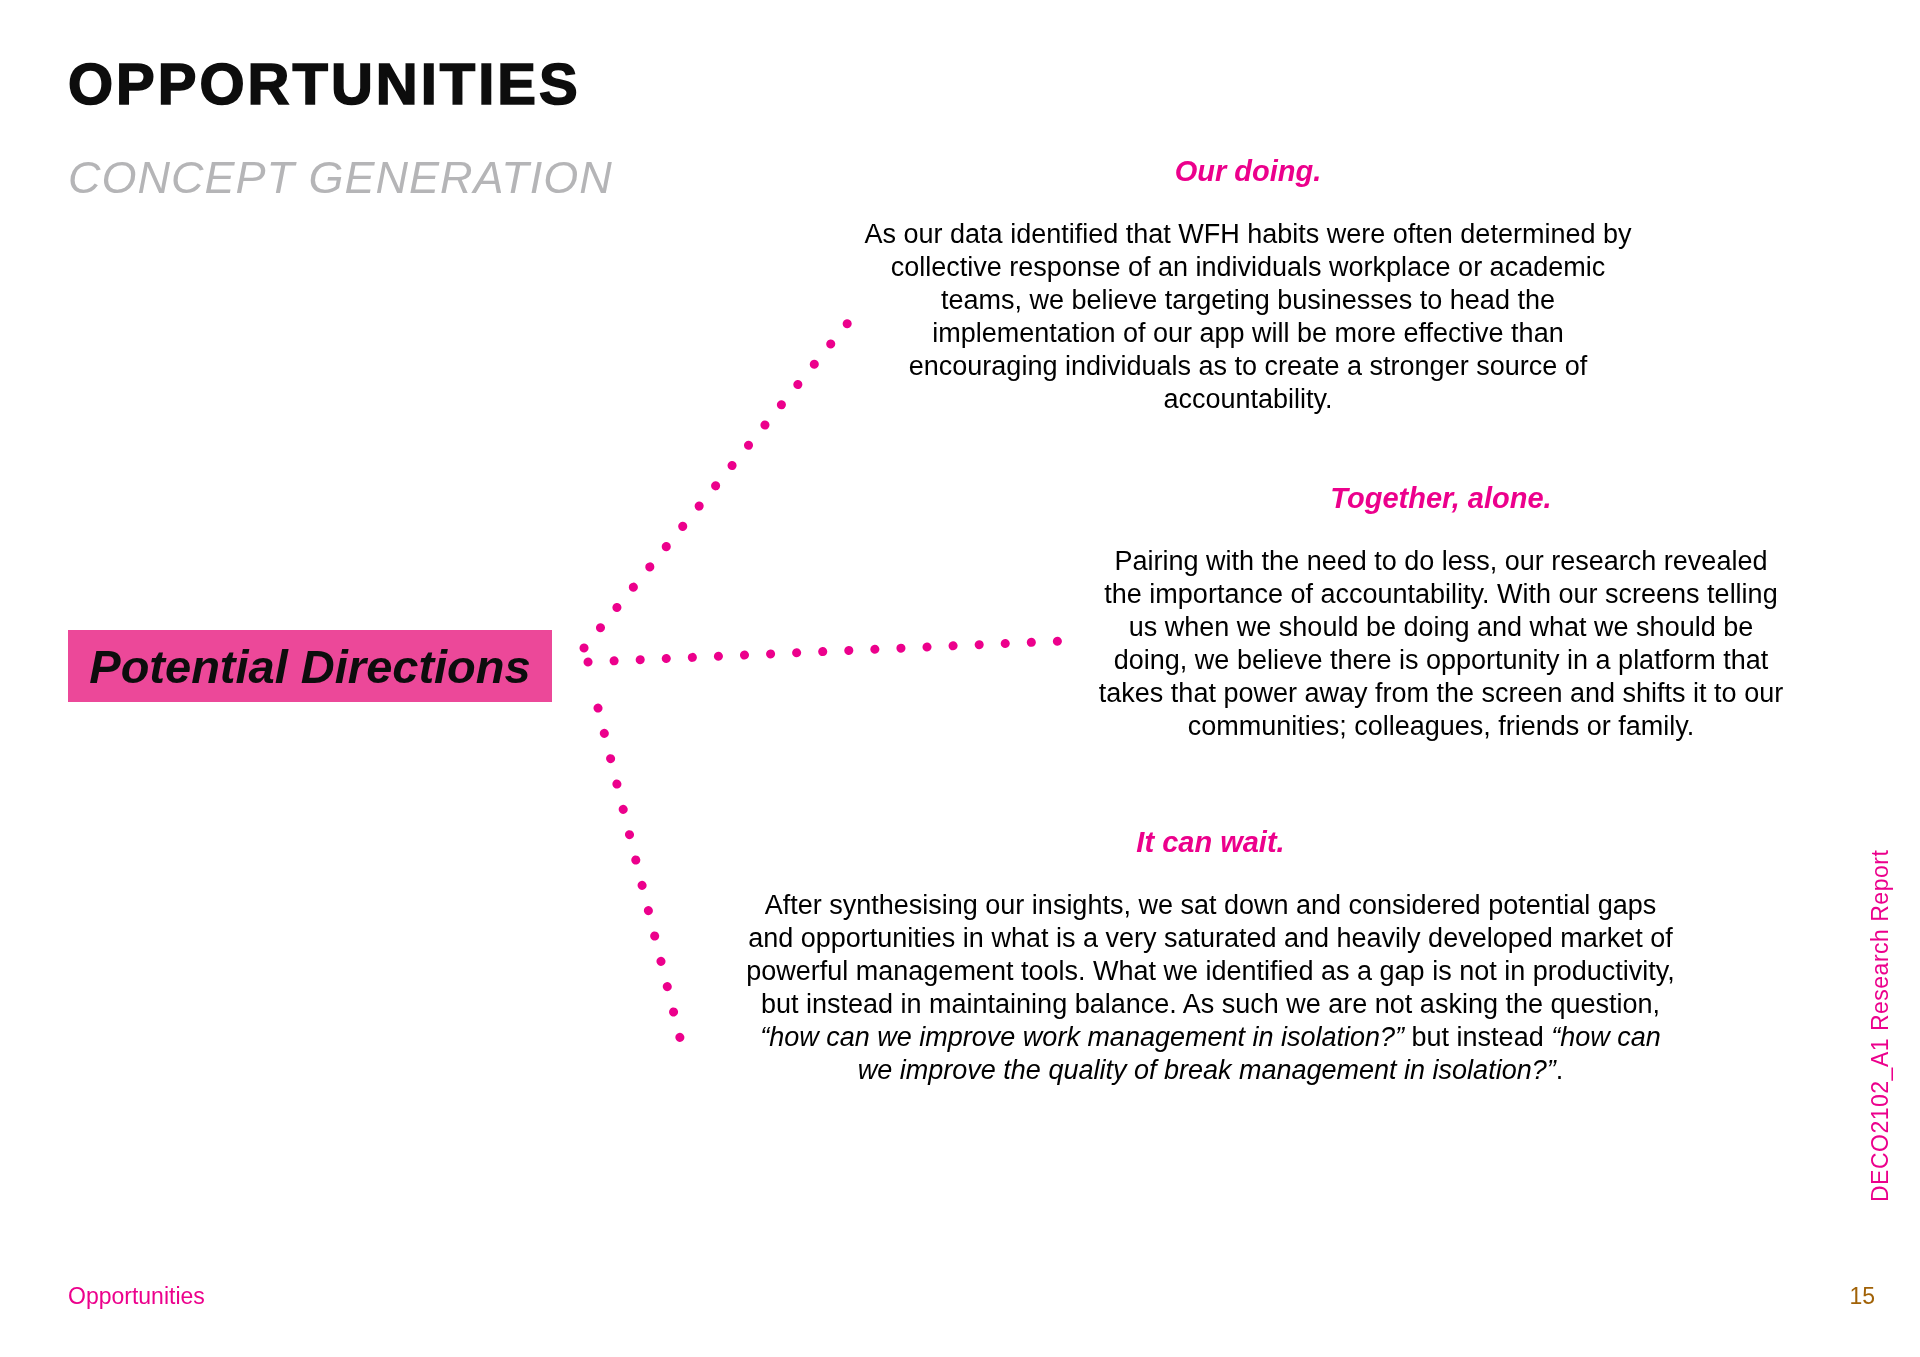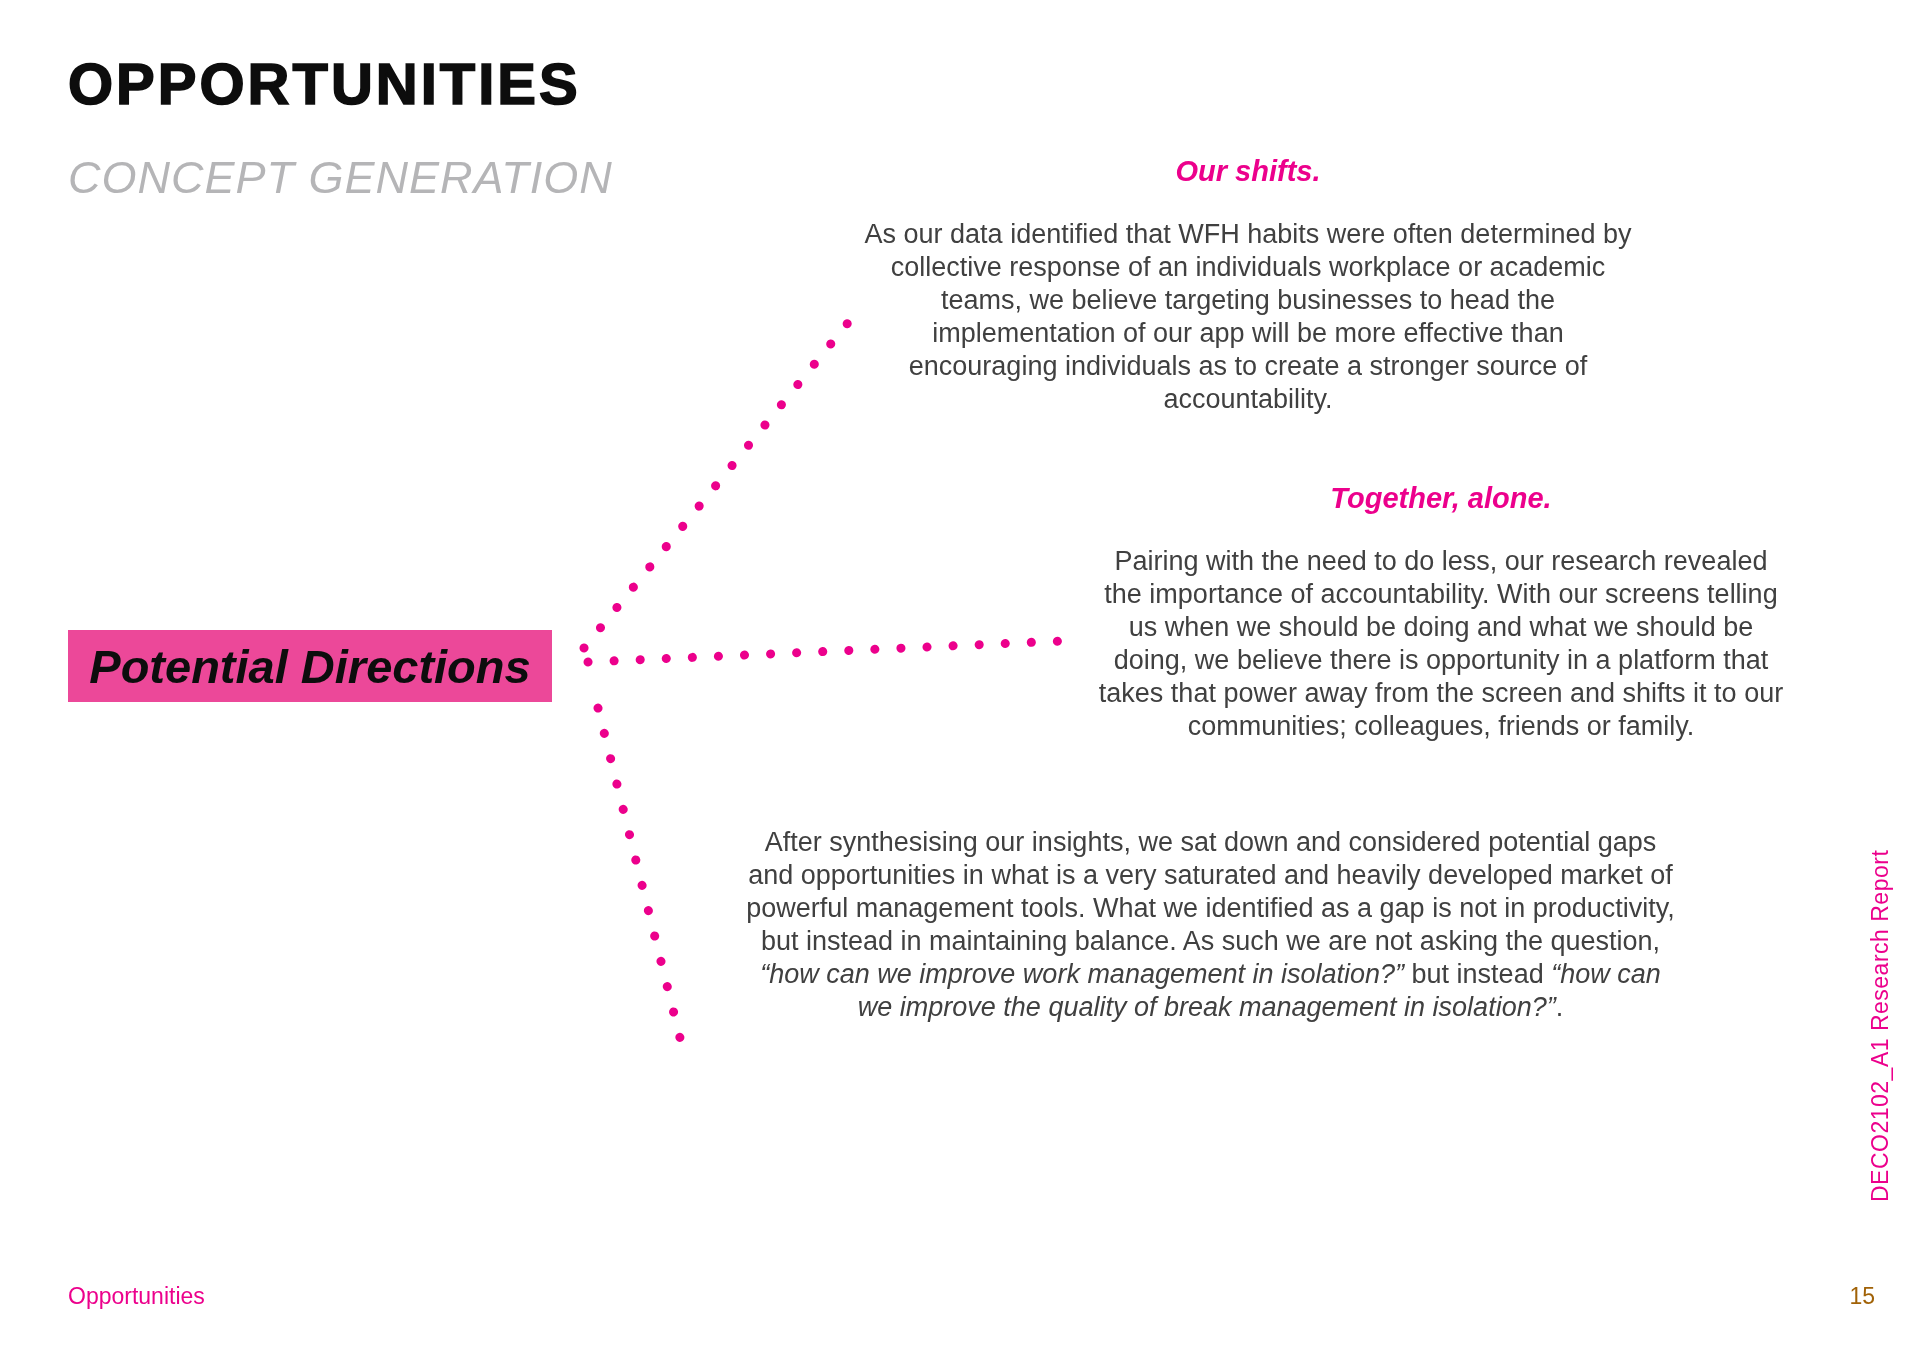--- a/index.html
+++ b/index.html
@@ -41,21 +41,21 @@
   
   .connectors { position: absolute; left: 0; top: 0; pointer-events: none; }
 
   
   .section { position: absolute; text-align: center; }
   .section-heading {
     color: #ec008c; font-weight: 700; font-style: italic;
     font-size: 29px; margin: 0 0 30px 0;
   }
   .section-body {
-    font-size: 27px; line-height: 33px; color: #404040; margin: 0;
+    font-size: 27px; line-height: 33px; color: #000000; margin: 0;
   }
   .section-body .quote { font-style: italic; text-align: right; }
   .section-body.second { margin-top: 44px; }
 
   .sec-market   { left: 857px;  top: 155px; width: 782px; }
   .sec-together { left: 1093px; top: 482px; width: 696px; }
   .sec-wait     { left: 745px;  top: 826px; width: 931px; }
 
   
   .side-label {
@@ -87,30 +87,31 @@
     <line x1="584" y1="648" x2="851" y2="319" stroke="#ec008c" stroke-width="9" stroke-linecap="round" stroke-dasharray="0.1 26"></line>
     <line x1="588" y1="662" x2="1062" y2="641" stroke="#ec008c" stroke-width="9" stroke-linecap="round" stroke-dasharray="0.1 26"></line>
     <line x1="598" y1="708" x2="686" y2="1062" stroke="#ec008c" stroke-width="9" stroke-linecap="round" stroke-dasharray="0.1 26"></line>
   </svg>
 
   <div class="directions-box">
     <span class="label-text">Potential Directions</span>
   </div>
 
   <div class="section sec-market">
-    <h3 class="section-heading">Our shifts.</h3>
+    <h3 class="section-heading">Our doing.</h3>
     <p class="section-body">As our data identified that WFH habits were often determined by collective response of an individuals workplace or academic teams, we believe targeting businesses to head the implementation of our app will be more effective than encouraging individuals as to create a stronger source of accountability.</p>
   </div>
 
   <div class="section sec-together">
     <h3 class="section-heading">Together, alone.</h3>
     <p class="section-body">Pairing with the need to do less, our research revealed the importance of accountability. With our screens telling us when we should be doing and what we should be doing, we believe there is opportunity in a platform that takes that power away from the screen and shifts it to our communities; colleagues, friends or family.</p>
   </div>
 
   <div class="section sec-wait">
+    <h3 class="section-heading">It can wait.</h3>
     <p class="section-body"><span>After synthesising our insights, we sat down and considered potential gaps and opportunities in what is a very saturated and heavily developed market of powerful management tools. What we identified as a gap is not in productivity, but instead in maintaining balance. As such we are not asking the question, </span><span class="quote">“how can we improve work management in isolation?”</span><span> but instead </span><span class="quote">“how can we improve the quality of break management in isolation?”</span><span>.</span></p>
   </div>
 
   <div class="side-label">DECO2102_A1 Research Report</div>
 
   <div class="footer-left">Opportunities</div>
   <div class="footer-page">15</div>
 
 </div>
 

